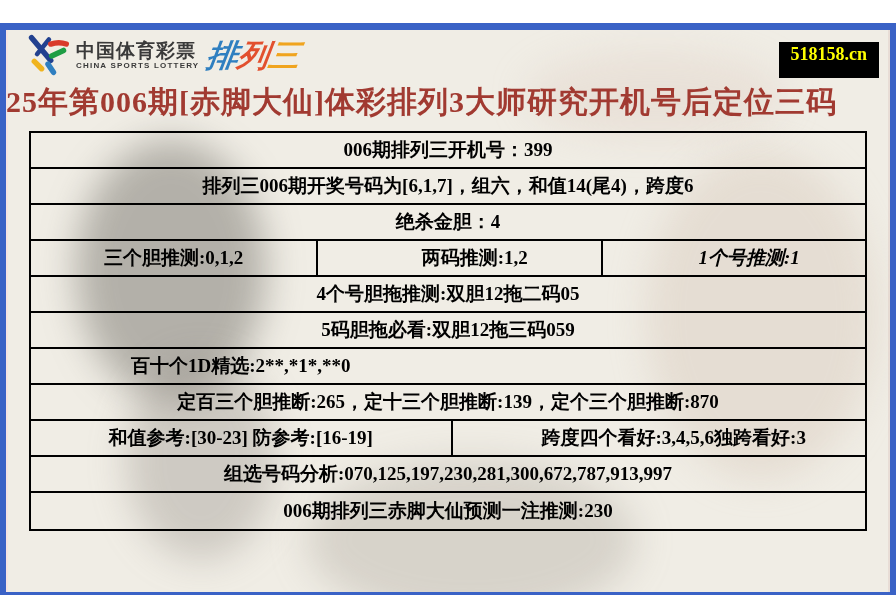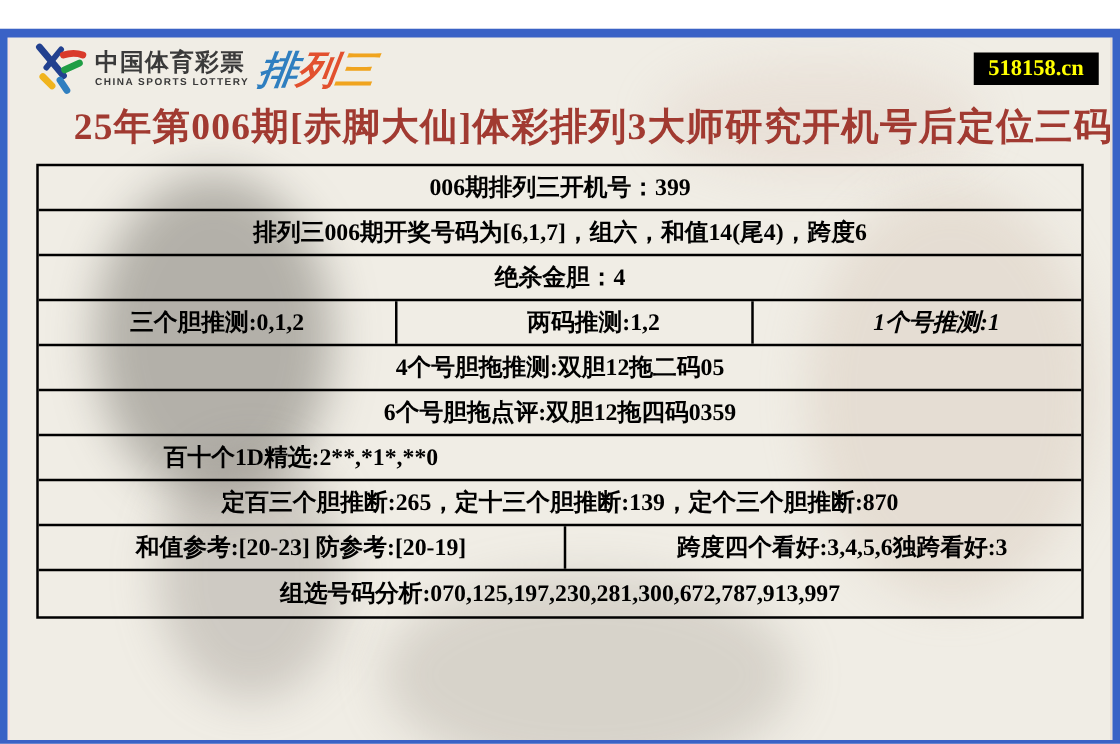--- a/index.html
+++ b/index.html
@@ -65,27 +65,27 @@
   }
   .brand-product .c0 { color: var(--logo-char-colors-0, #2f7fc0); }
   .brand-product .c1 { color: var(--logo-char-colors-1, #e2502e); }
   .brand-product .c2 { color: var(--logo-char-colors-2, #f0a41e); }
   .badge {
     position: absolute; right: 11px; top: 12px;
     background: var(--badge-bg, #000);
     color: var(--badge-text, #ffff00);
     font-family: "Liberation Serif", "DejaVu Serif", serif;
     font-weight: bold; font-size: 18px;
-    padding: 2px 12px 3px 12px;
+    padding: 2px 12px 13px 12px;
   }
 
   
   .title {
     height: 50px; line-height: 48px;
-    text-align: right;
+    text-align: left;
     font-size: 30px; font-weight: bold;
     letter-spacing: 1px;
     color: var(--title-red, #a13a31);
     white-space: nowrap;
   }
 
   
   .ptable {
     margin: 3px 23px 0 23px;
     border: 2px solid var(--table-border, #000);
@@ -157,31 +157,34 @@
       </div>
       <div class="row triple">
         <div class="cell">三个胆推测:0,1,2</div>
         <div class="cell">两码推测:1,2</div>
         <div class="cell">1个号推测:1</div>
       </div>
       <div class="row">
         <div class="cell">4个号胆拖推测:双胆12拖二码05</div>
       </div>
       <div class="row">
-        <div class="cell">6个号胆拖点评:双胆12拖四码0359</div>
+        <div class="cell">5码胆拖必看:双胆12拖三码059</div>
       </div>
       <div class="row double">
         <div class="cell">百十个1D精选:2**,*1*,**0</div>
       </div>
       <div class="row">
         <div class="cell">定百三个胆推断:265，定十三个胆推断:139，定个三个胆推断:870</div>
       </div>
       <div class="row double">
-        <div class="cell">和值参考:[20-23] 防参考:[20-19]</div>
+        <div class="cell">和值参考:[30-23] 防参考:[16-19]</div>
         <div class="cell">跨度四个看好:3,4,5,6独跨看好:3</div>
       </div>
       <div class="row">
         <div class="cell">组选号码分析:070,125,197,230,281,300,672,787,913,997</div>
+      </div>
+      <div class="row">
+        <div class="cell">006期排列三赤脚大仙预测一注推测:230</div>
       </div>
     </div>
 
   </div>
 </div>
 
 </body></html>

